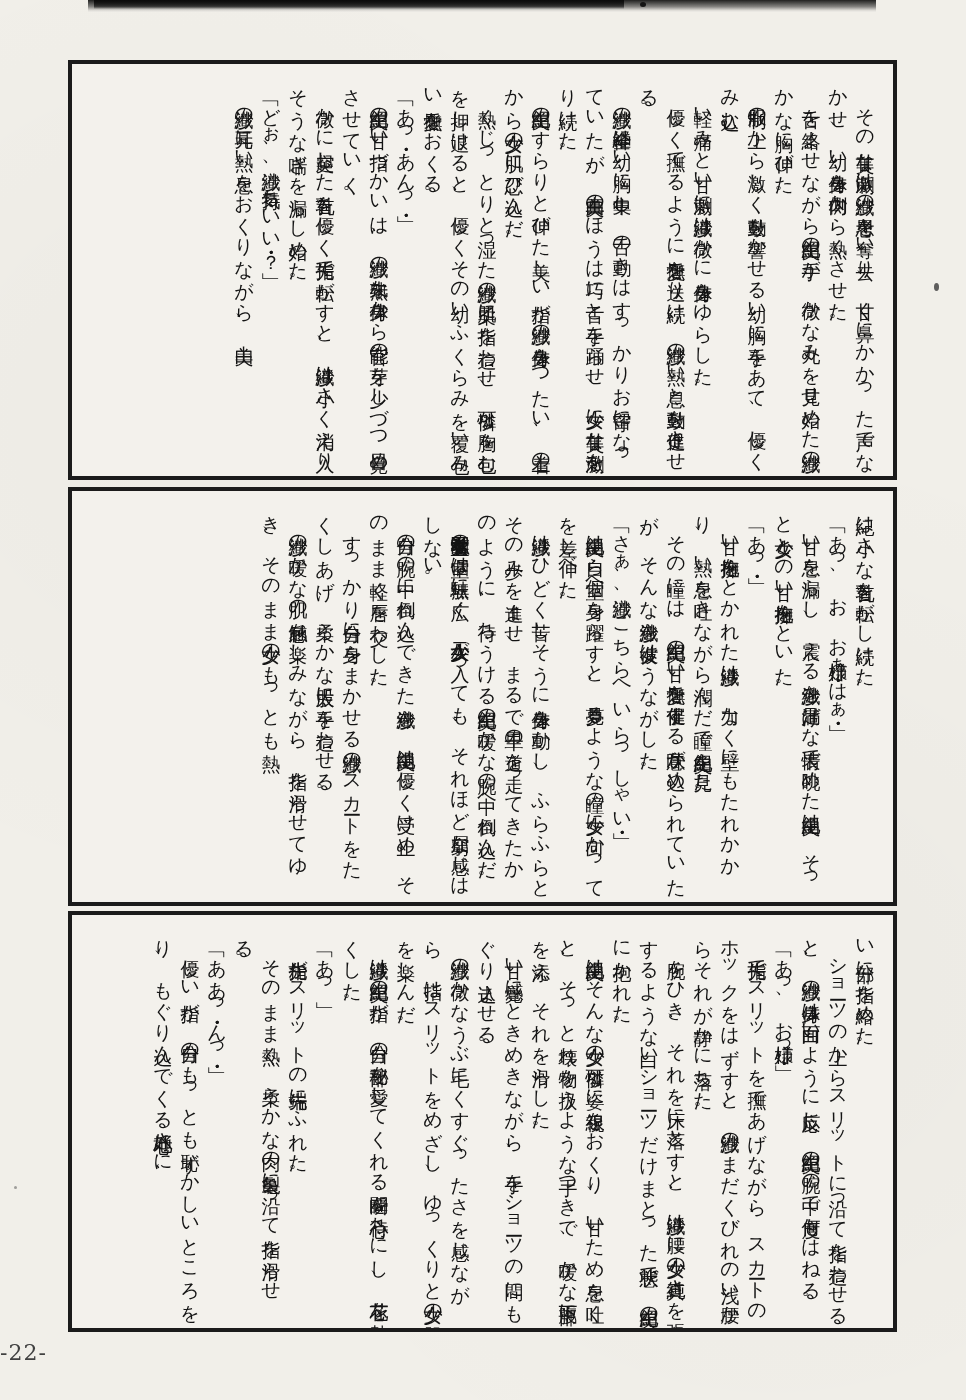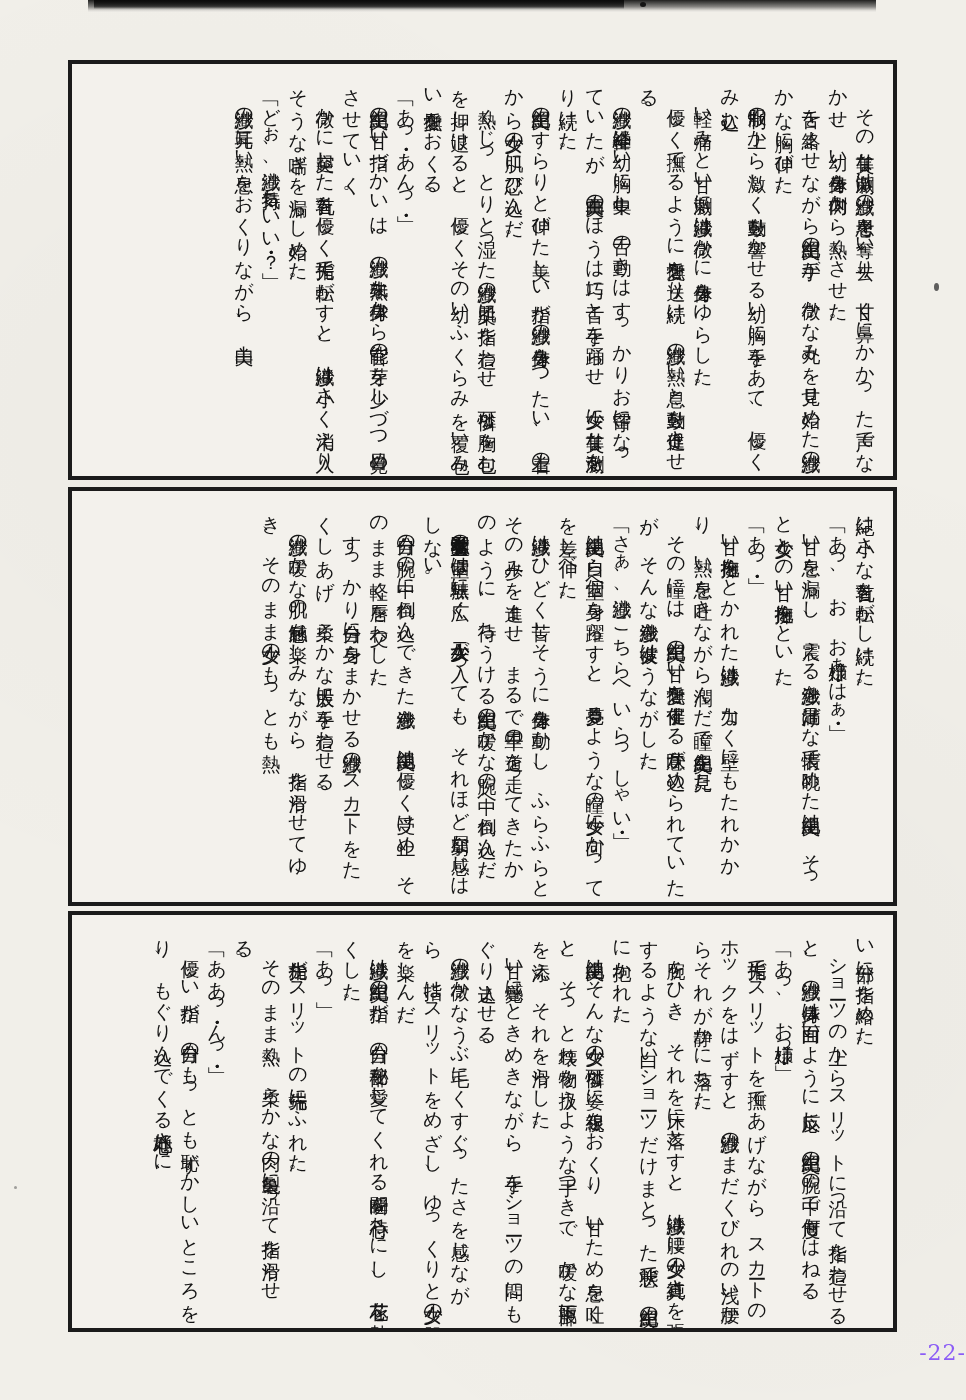--- a/index.html
+++ b/index.html
@@ -73,24 +73,24 @@
   #box3 { top: 911px; height: 421px; }
 
   .para { margin: 0; padding: 0; }
   .para.indent { text-indent: 1em; }
 
   .page-number {
     position: absolute;
     top: 1340px;
     left: 0;
     width: 100%;
-    text-align: right;
+    text-align: left;
     font-size: 22px;
     letter-spacing: 1px;
-    color: #8b5cf6;
+    color: #404040;
   }
 </style>
 </head>
 <body>
 
 <div class="page-surface"></div>
 
 <div class="top-smudge"></div>
 <div class="top-smudge-core"></div>
 <div class="speck" id="speck-top"></div>

